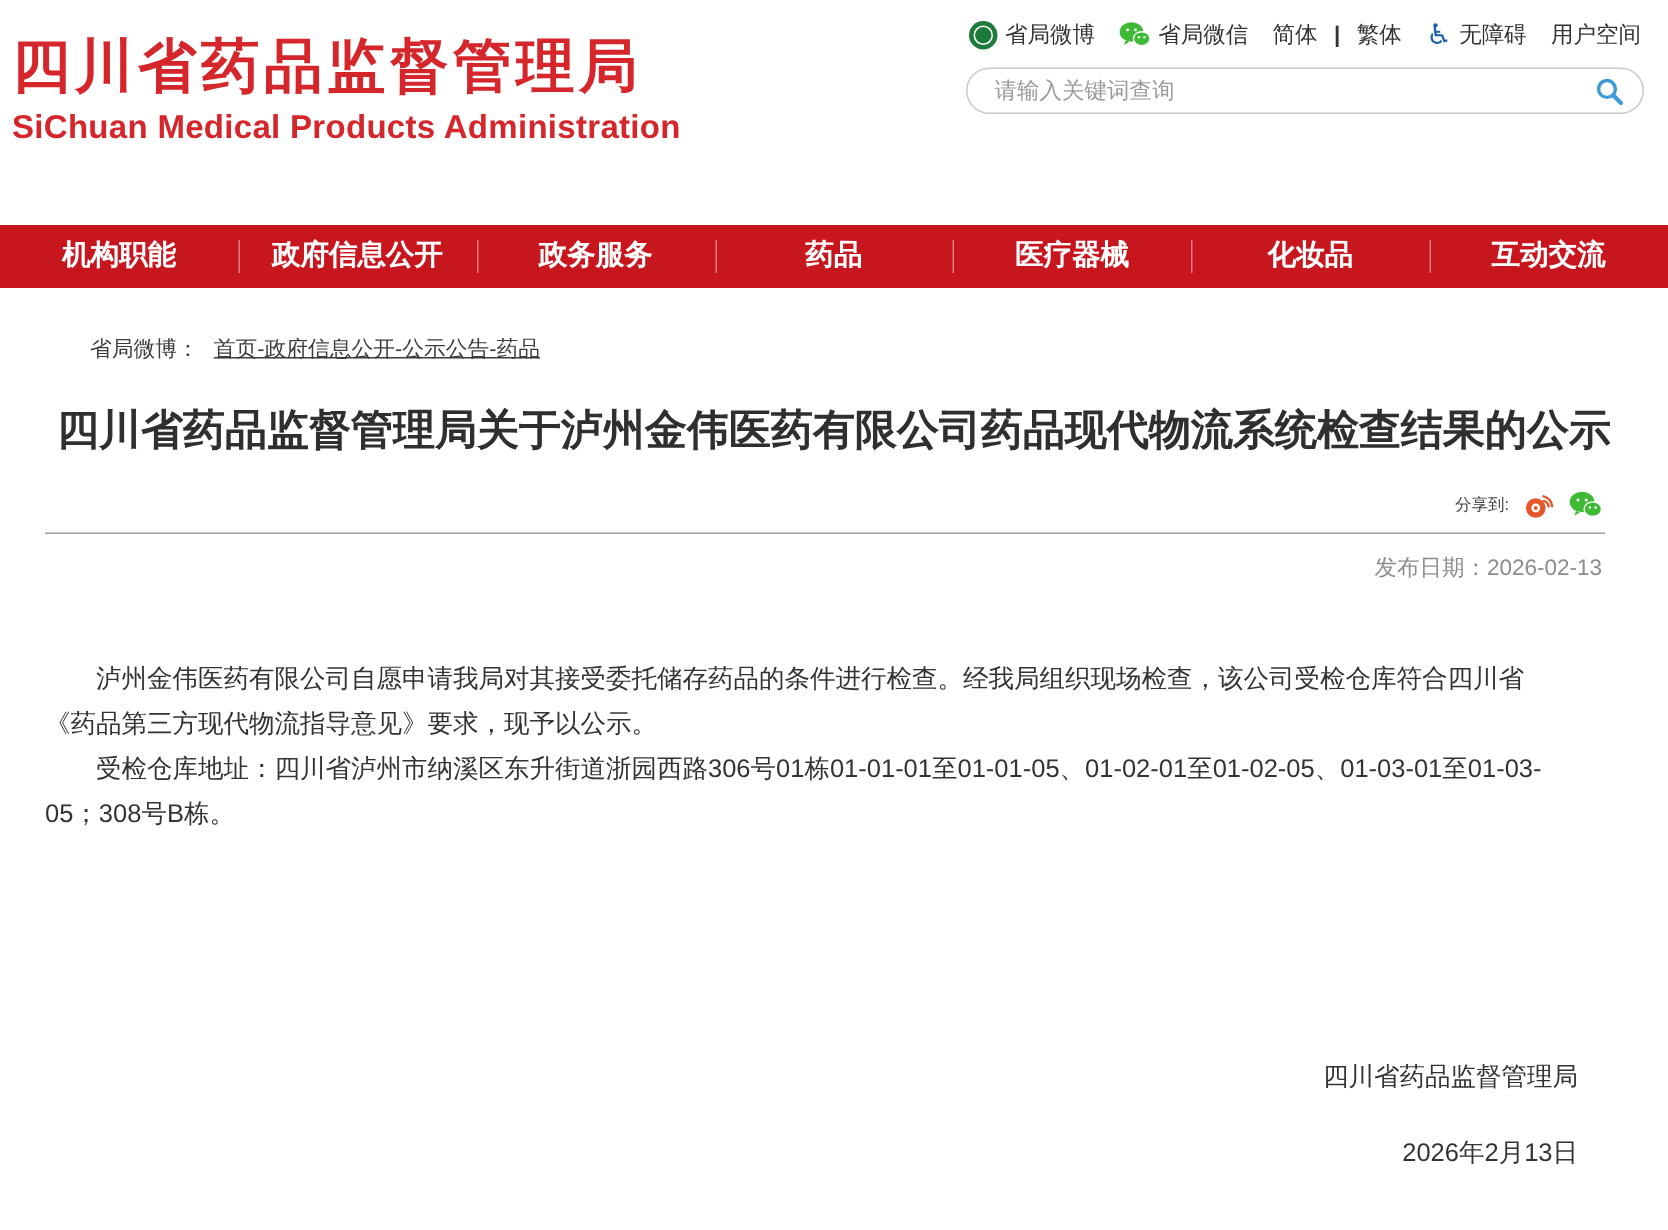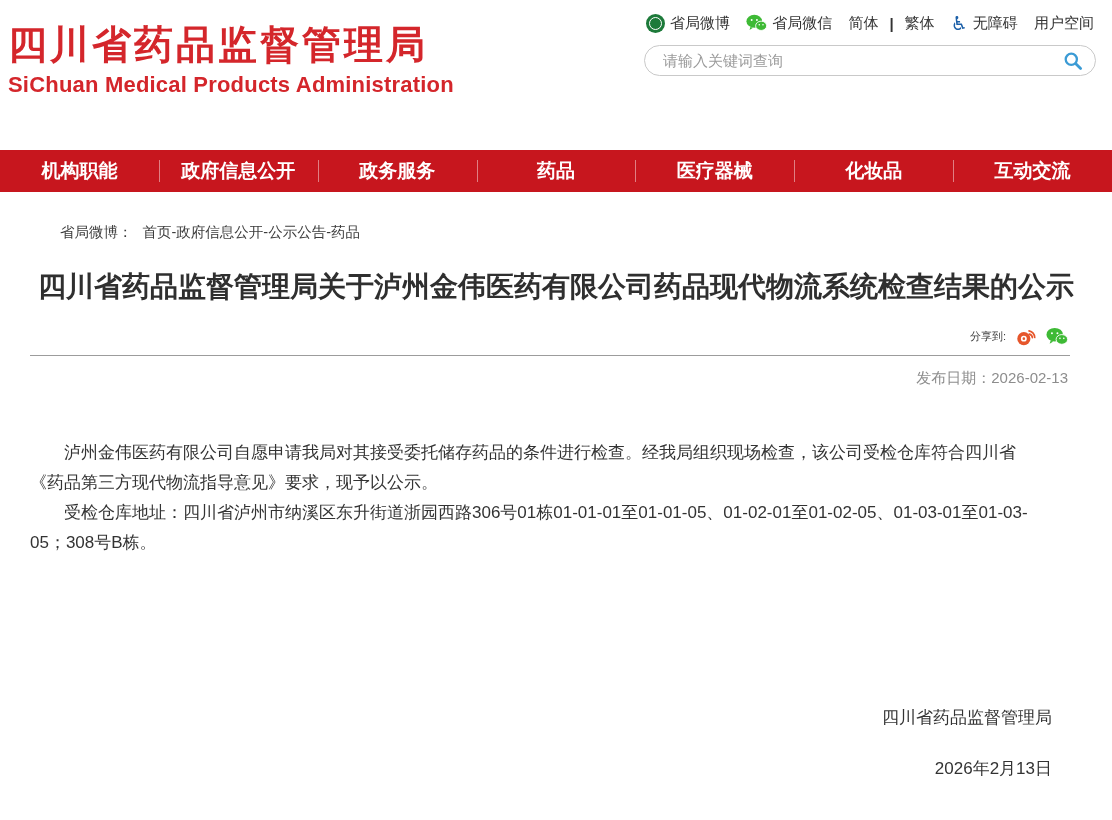--- a/index.html
+++ b/index.html
@@ -58,21 +58,21 @@
   }
   .nav-item + .nav-item::before {
     content: ""; position: absolute; left: 0; top: 10px; width: 1px; height: 22px;
     background: rgba(255,255,255,0.45);
   }
 
   
   .breadcrumb {
     padding: 31px 0 0 60px; font-size: 14.5px; color: #3c3c3c;
   }
-  .breadcrumb .crumb-path { color: #3c3c3c; margin-left: 6px; }
+  .breadcrumb .crumb-path { color: #3c3c3c; margin-left: 6px; text-decoration: underline; }
 
   
   .article { position: relative; }
   .article-title {
     margin: 27px 28px 0 28px; text-align: center;
     font-size: 28px; font-weight: 700; color: #2f2f2f; line-height: 1.25;
   }
   .share-row {
     margin: 23px 44px 0 0; display: flex; justify-content: flex-end; align-items: center;
     gap: 9px; font-size: 11px; color: #404040;

